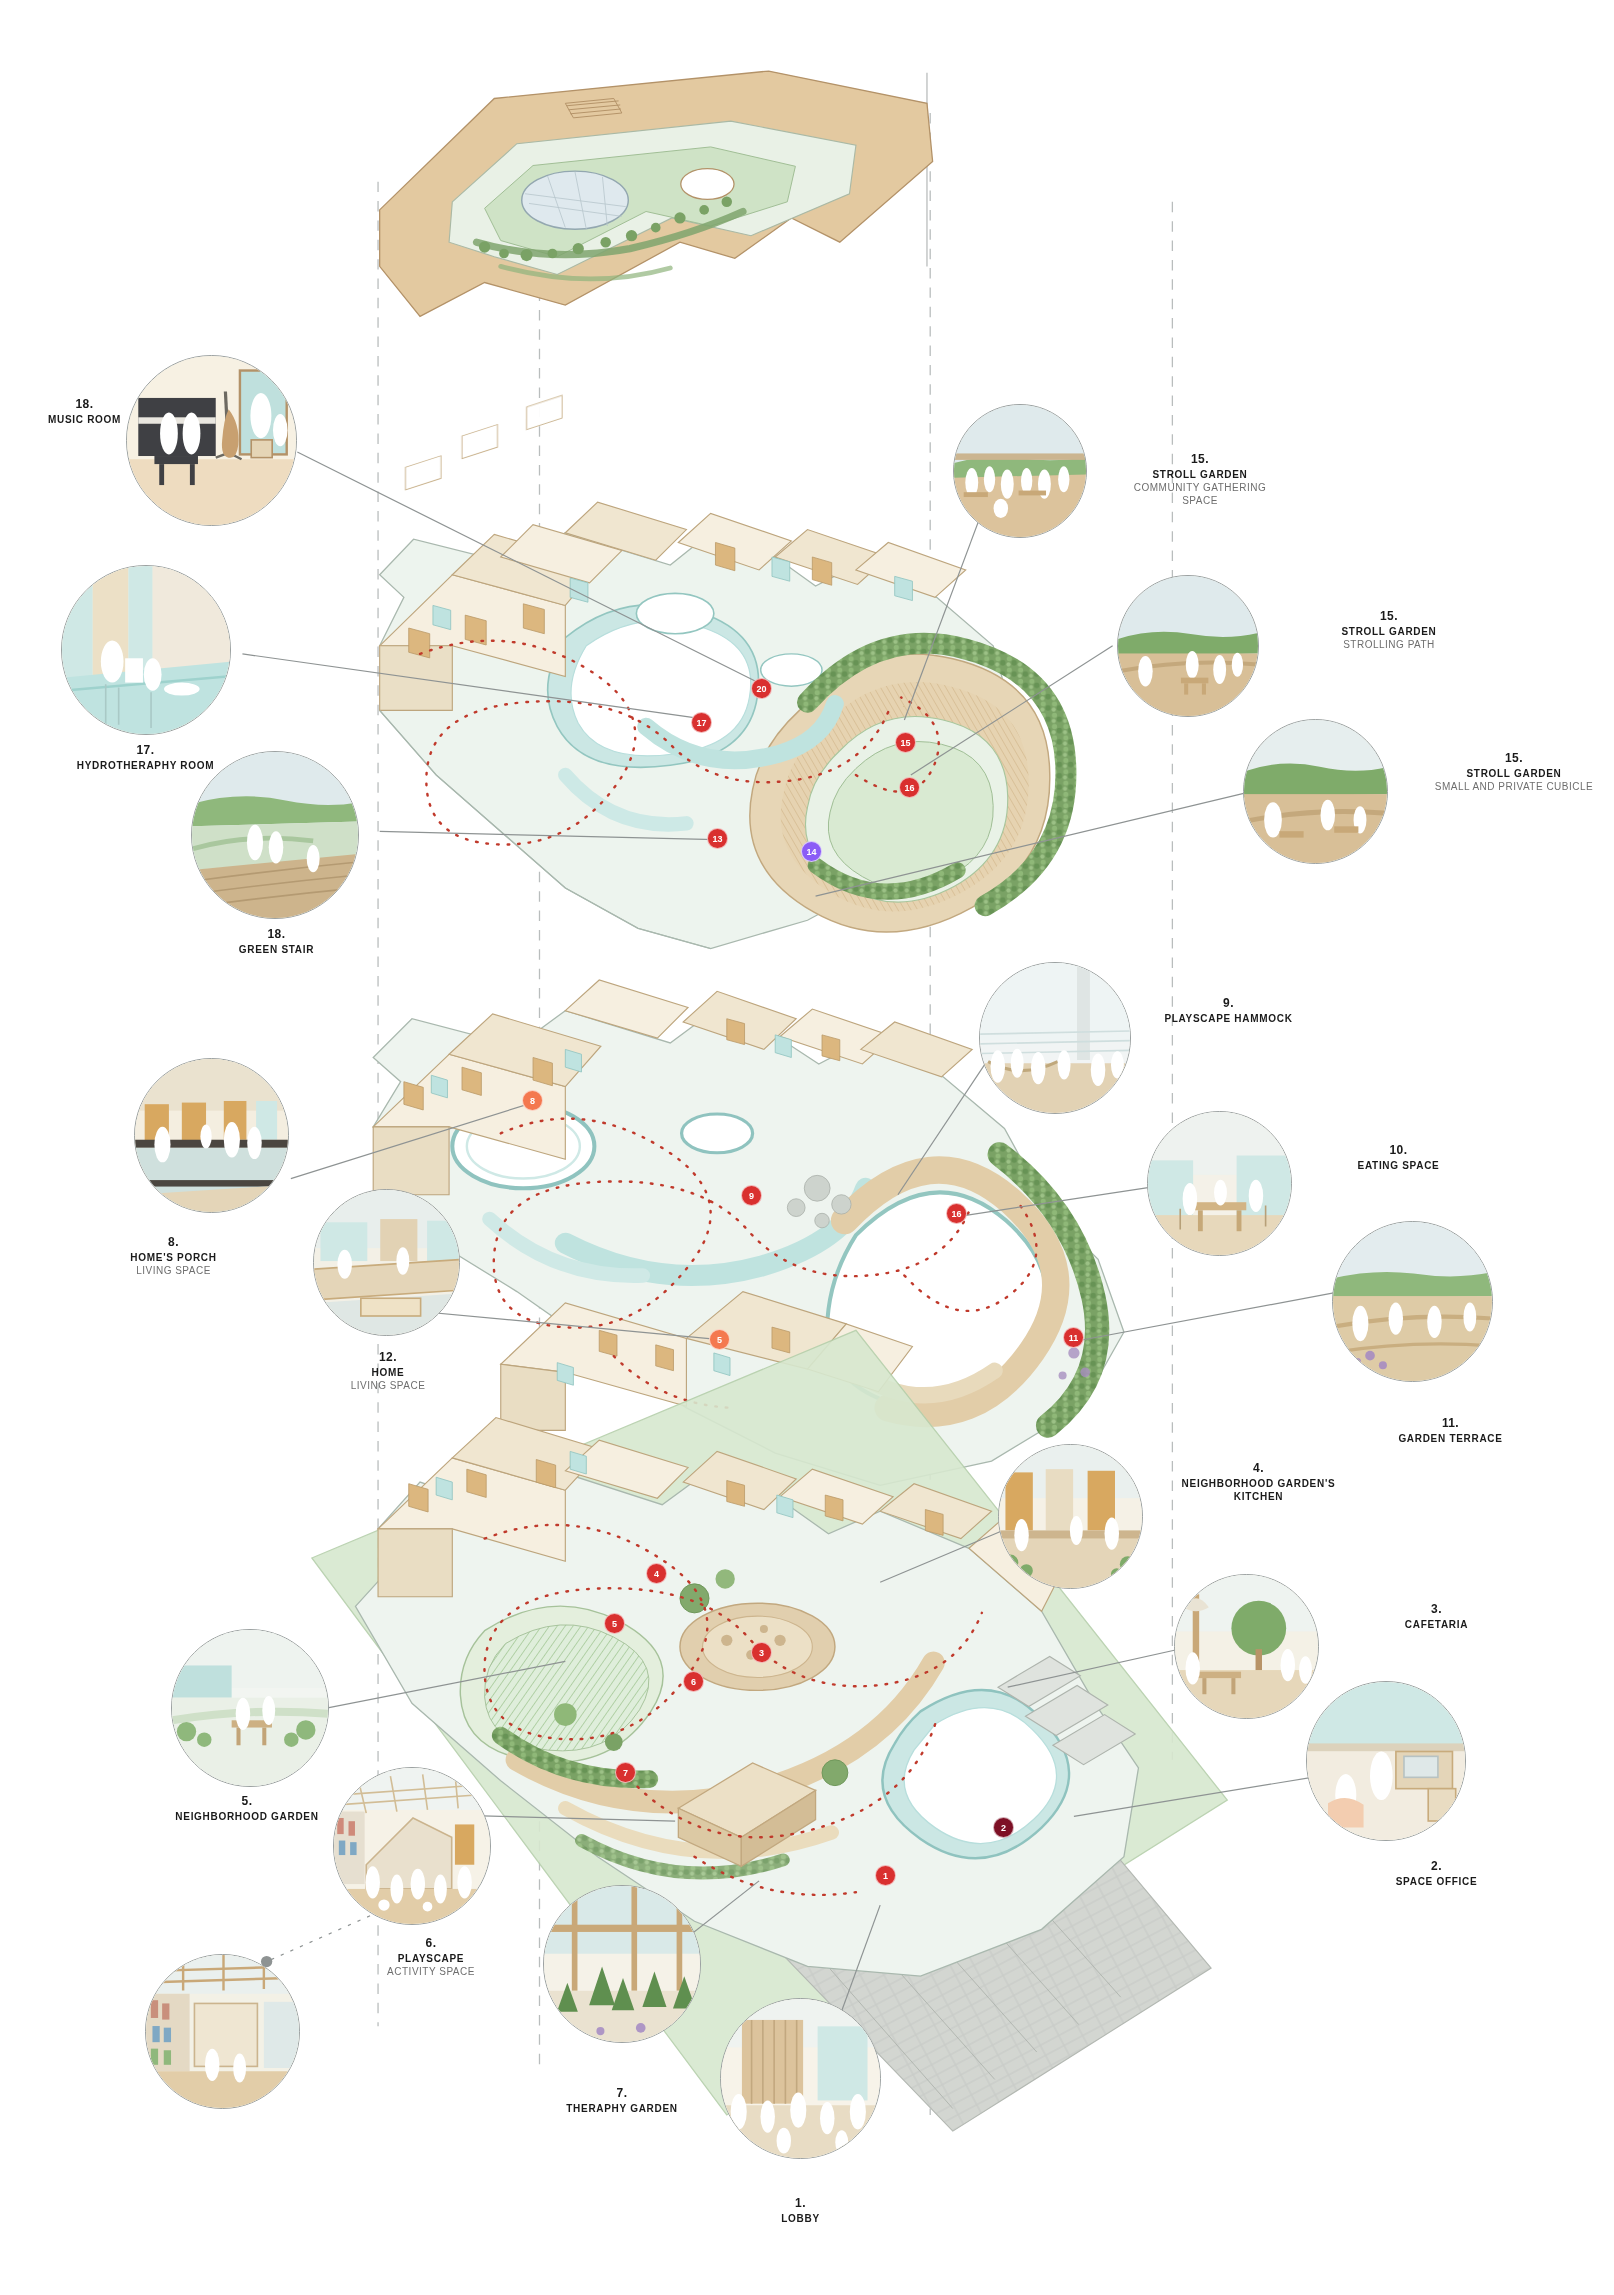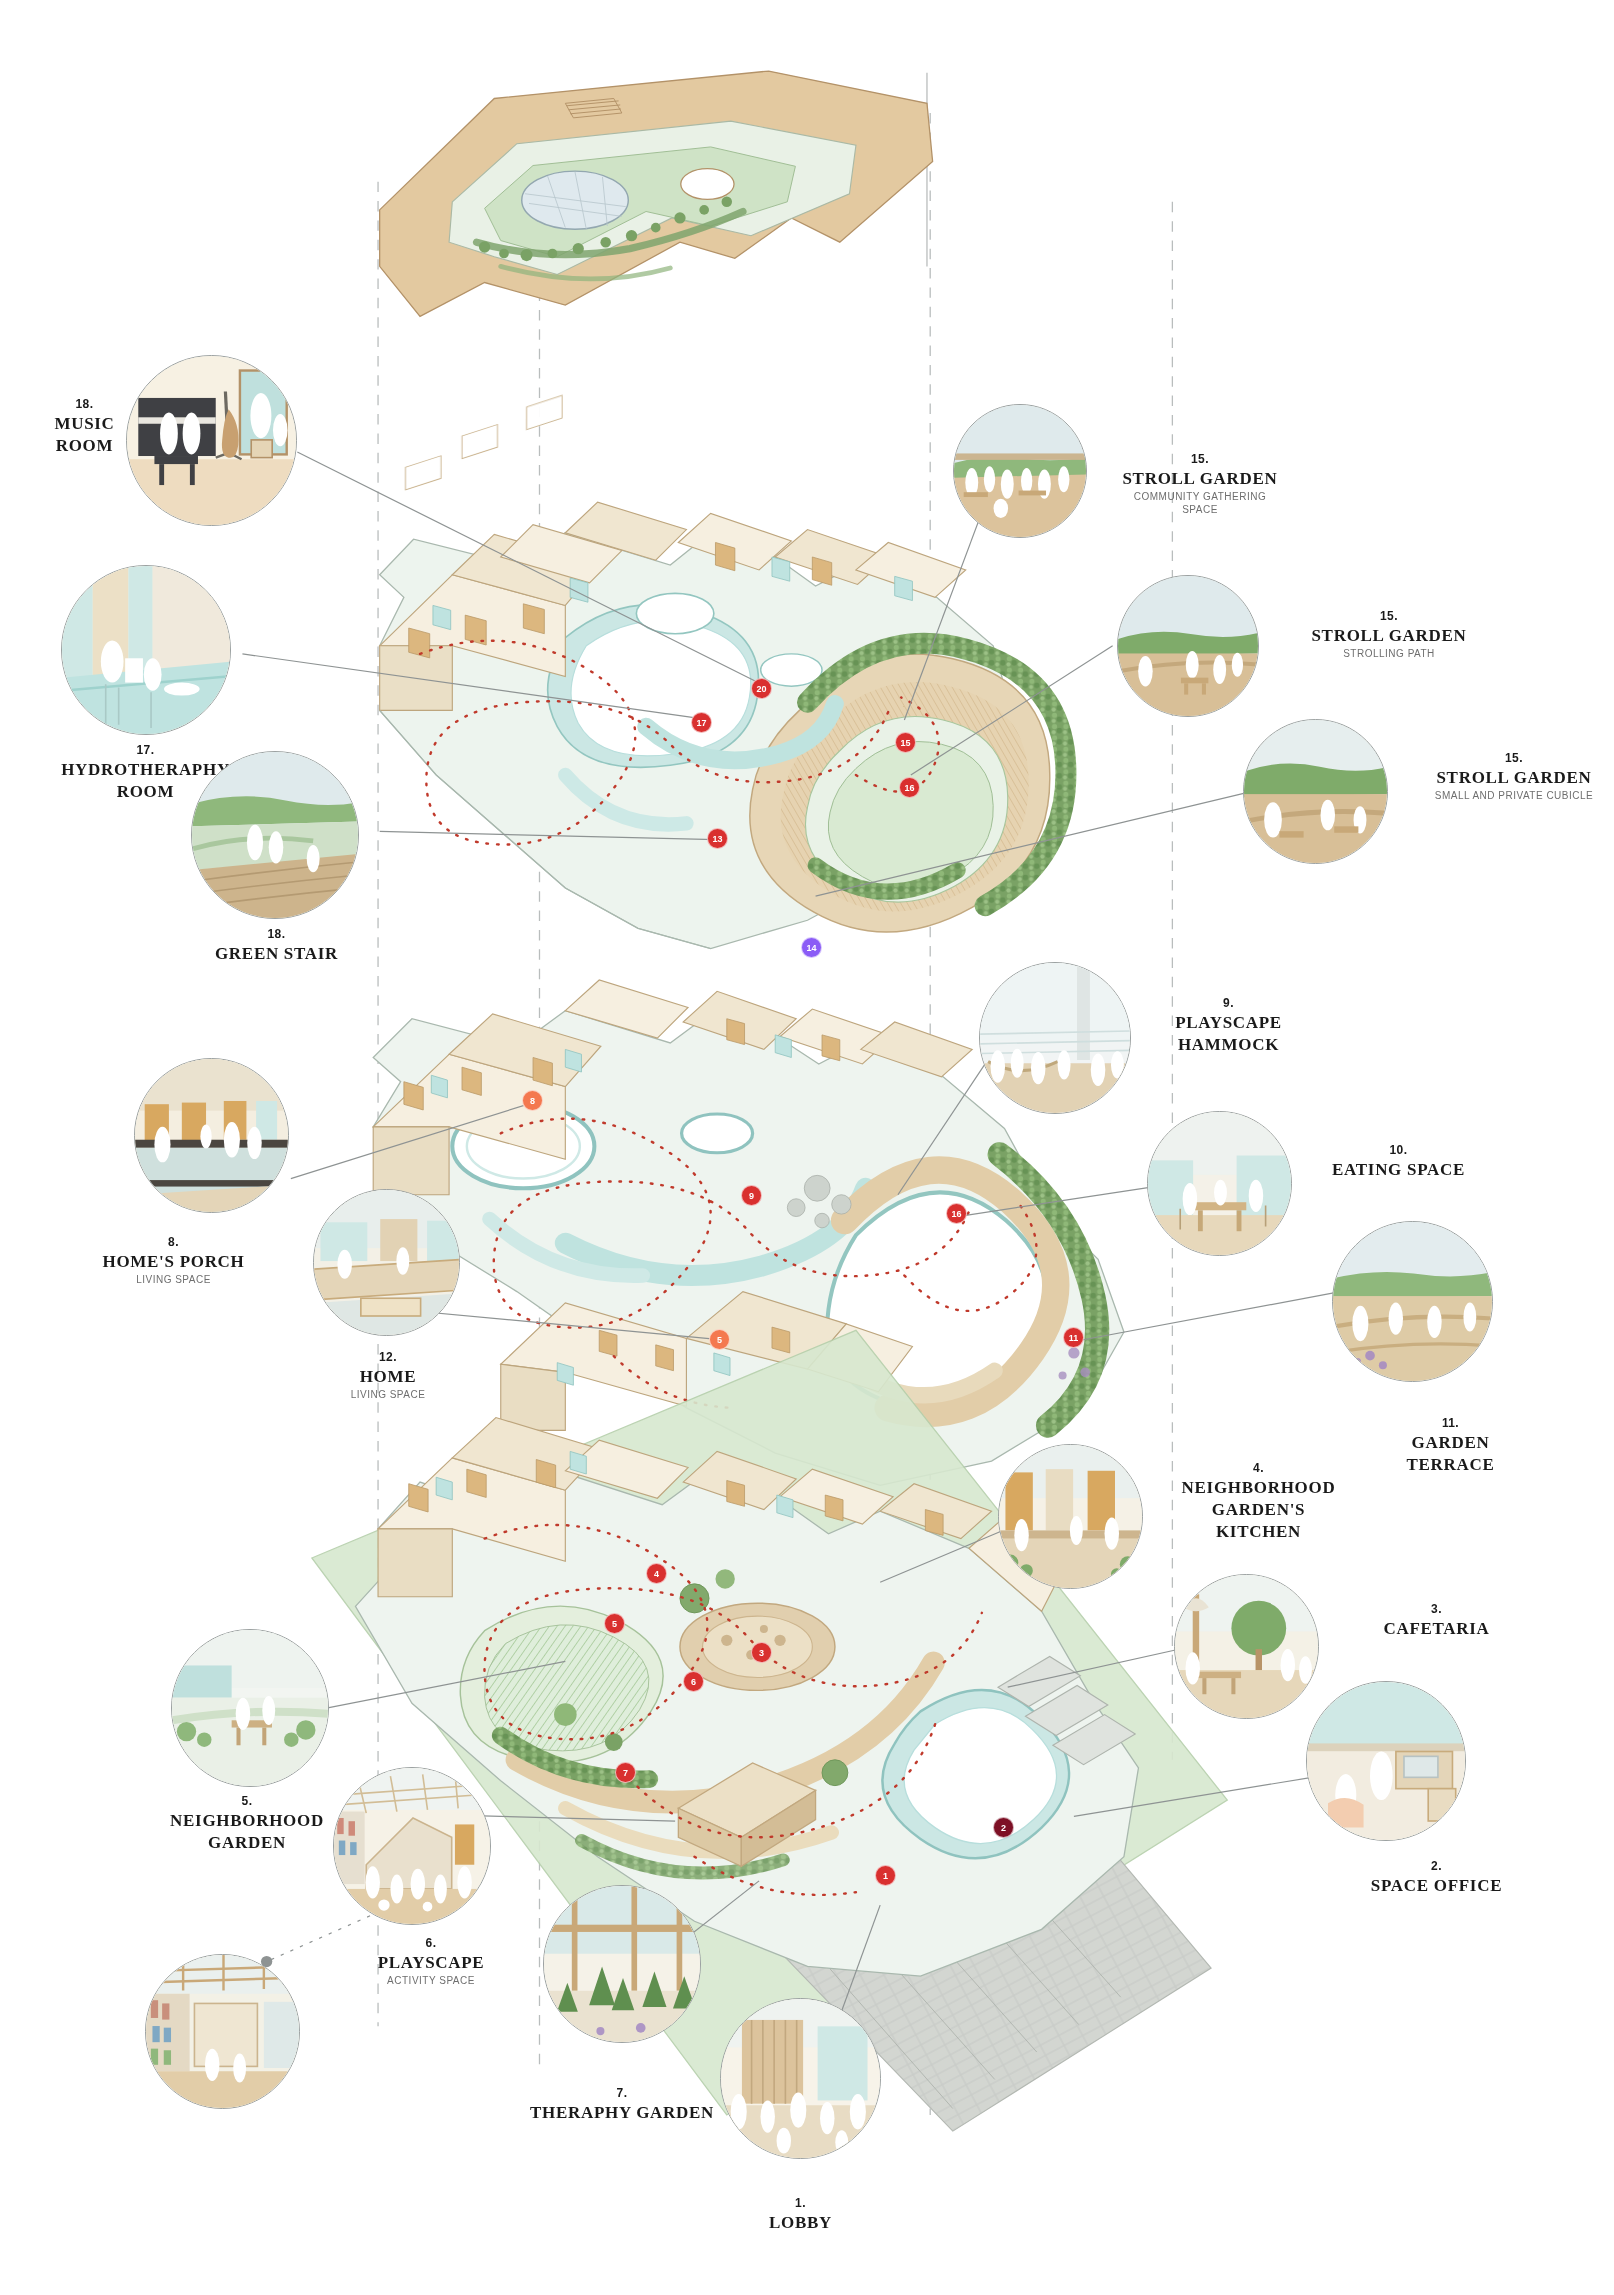--- a/index.html
+++ b/index.html
@@ -68,24 +68,23 @@
     color: #1a1a1a;
   }
   .callout-label .num {
     display: block;
     font-size: 12px;
     font-weight: 700;
     letter-spacing: 0.4px;
   }
   .callout-label .title {
     display: block;
-    font-size: 17px;
+    font-size: 10px;
     font-weight: 700;
     letter-spacing: 0.7px;
-    font-family: Liberation Serif, serif;
   }
   .callout-label .sub {
     display: block;
     font-size: 10px;
     font-weight: 400;
     letter-spacing: 0.5px;
     color: #6e6e6e;
     margin-top: 0.8px;
   }
 
@@ -450,21 +449,21 @@
       <circle cx="330" cy="2430" r="7"></circle>
     </g>
   </svg>
 
 
   <div class="marker" style="left:751px;  top:678px;  background:#d9302f">20</div>
   <div class="marker" style="left:691px;  top:712px;  background:#d9302f">17</div>
   <div class="marker" style="left:895px; top:732px;  background:#d9302f">15</div>
   <div class="marker" style="left:899px; top:777px;  background:#d9302f">16</div>
   <div class="marker" style="left:707px;  top:828px; background:#d9302f">13</div>
-  <div class="marker" style="left:801px;  top:937px; background:#8b5cf6">14</div>
+  <div class="marker" style="left:801px;  top:841px; background:#8b5cf6">14</div>
 
   <div class="marker" style="left:522px;  top:1090px; background:#f4784f">8</div>
   <div class="marker" style="left:741px;  top:1185px; background:#d9302f">9</div>
   <div class="marker" style="left:946px; top:1203px; background:#d9302f">16</div>
   <div class="marker" style="left:1063px; top:1327px; background:#d9302f">11</div>
   <div class="marker" style="left:709px;  top:1329px; background:#f4784f">5</div>
 
   <div class="marker" style="left:646px;  top:1563px; background:#d9302f">4</div>
   <div class="marker" style="left:604px;  top:1613px; background:#d9302f">5</div>
   <div class="marker" style="left:751px;  top:1642px; background:#d9302f">3</div>

